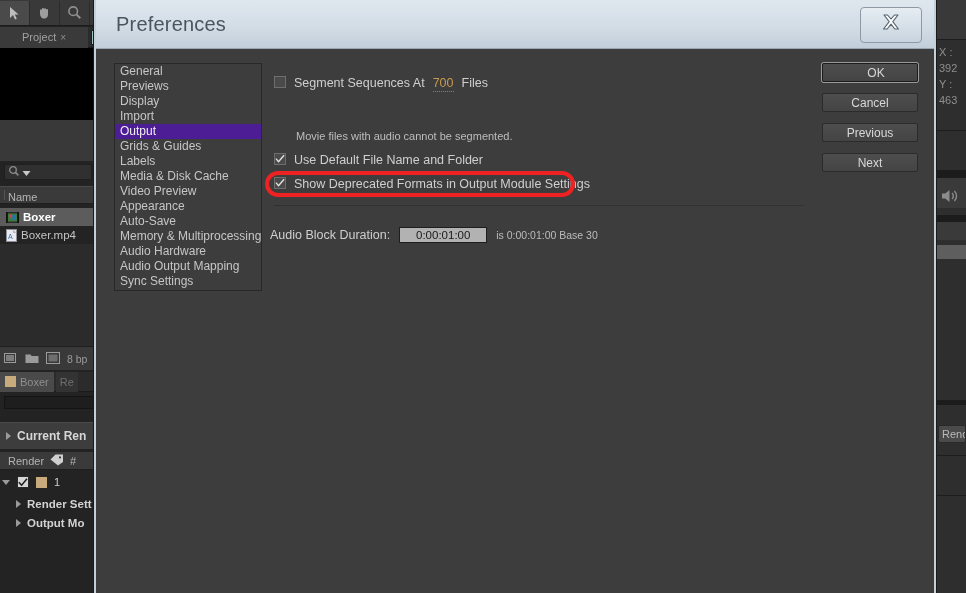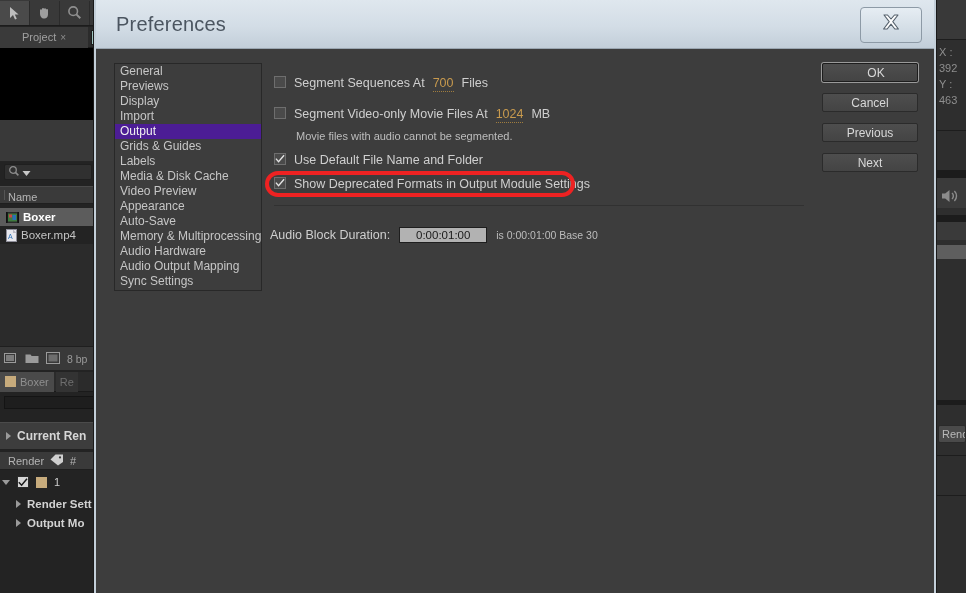--- a/index.html
+++ b/index.html
@@ -438,26 +438,20 @@
 
       <div class="content">
 
         <div class="opt-row" style="left:0px; top:27px">
           <span class="cb"></span>
           <span class="opt-label">Segment Sequences At</span>
           <span class="num-val">700</span>
           <span class="unit">Files</span>
         </div>
 
-        <div class="opt-row" style="left:0px; top:58px">
-          <span class="cb"></span>
-          <span class="opt-label">Segment Video-only Movie Files At</span>
-          <span class="num-val">1024</span>
-          <span class="unit">MB</span>
-        </div>
 
         <div class="hint" style="left:22px; top:81px">Movie files with audio cannot be segmented.</div>
 
         <div class="opt-row" style="left:0px; top:104px">
           <span class="cb">
             <svg width="11" height="10" viewBox="0 0 11 10">
                 <path d="M1 4.6 L3.9 8 L10 0.9" fill="none" stroke="#e4e4e4" stroke-width="1.5"></path>
               </svg>
           </span>
           <span class="opt-label">Use Default File Name and Folder</span>

